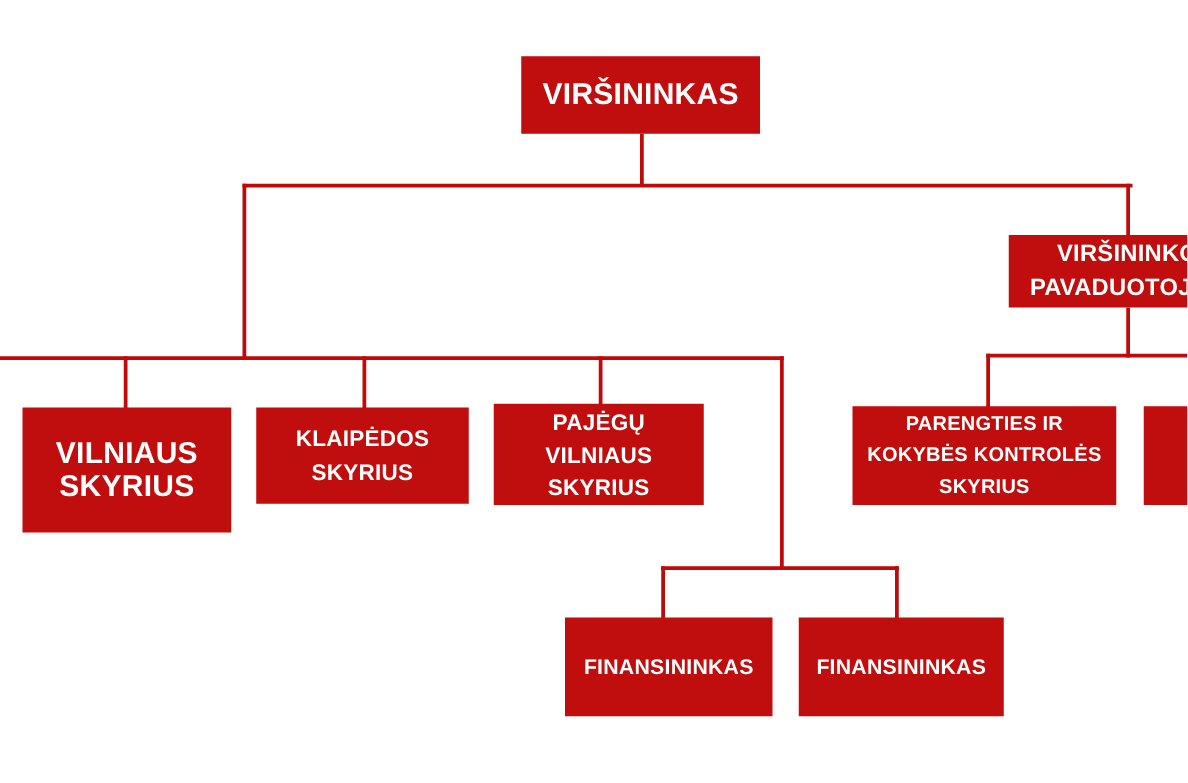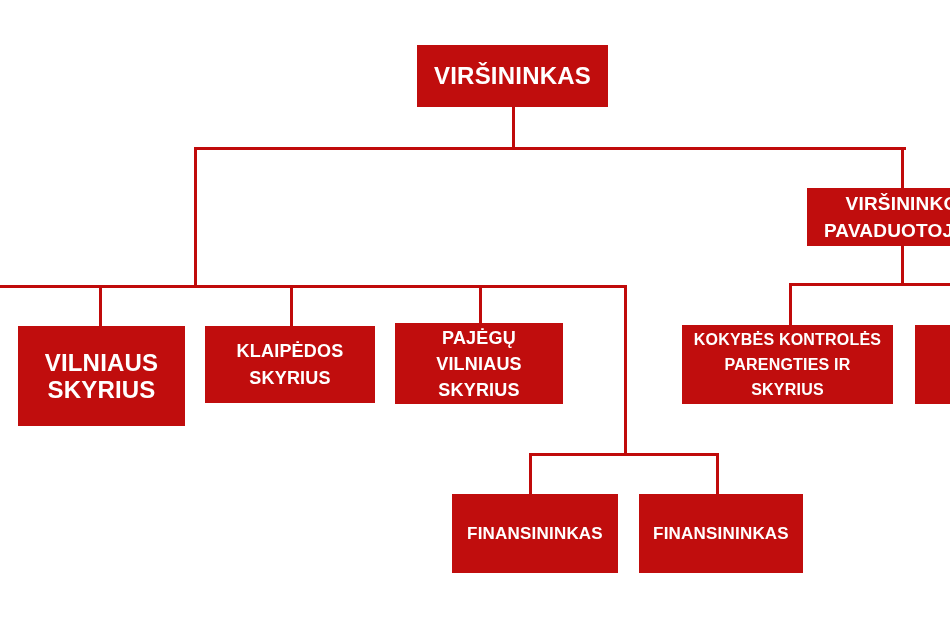--- a/index.html
+++ b/index.html
@@ -77,22 +77,22 @@
     <span>SKYRIUS</span>
   </div>
 
   <div class="node" style="left:395px; top:323px; width:168px; height:81px; font-size:18px; line-height:26px;">
     <span>PAJĖGŲ</span>
     <span>VILNIAUS</span>
     <span>SKYRIUS</span>
   </div>
 
   <div class="node" style="left:682px; top:325px; width:211px; height:79px; font-size:16px; line-height:25px;">
+    <span>PARENGTIES IR</span>
     <span>KOKYBĖS KONTROLĖS</span>
-    <span>PARENGTIES IR</span>
     <span>SKYRIUS</span>
   </div>
 
   <div class="node" style="left:915px; top:325px; width:170px; height:79px; font-size:16px; line-height:25px;">
   </div>
 
   <div class="node" style="left:452px; top:494px; width:166px; height:79px; font-size:17px; line-height:27px;">
     <span>FINANSININKAS</span>
   </div>
 

